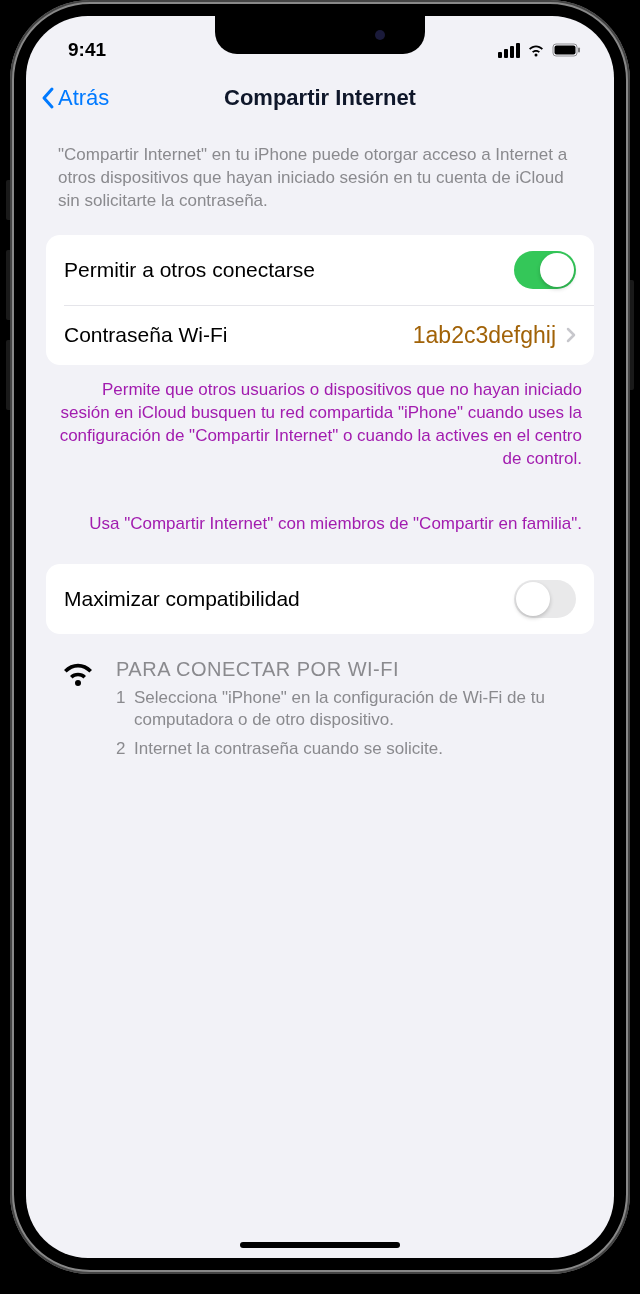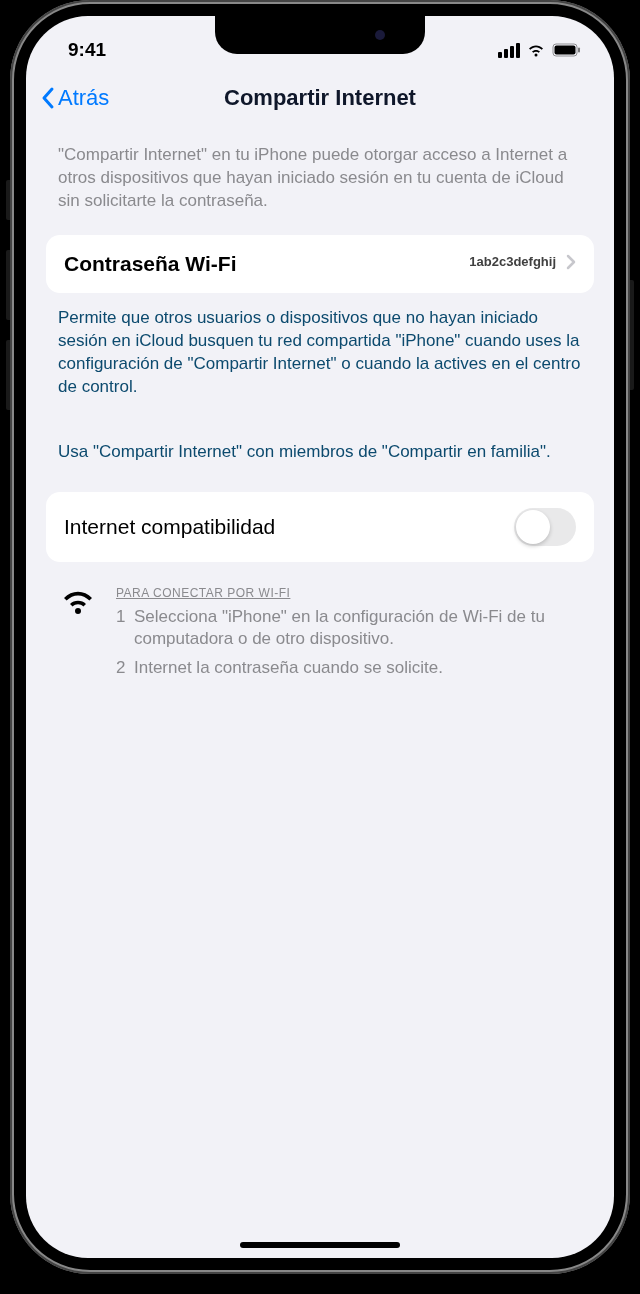--- a/index.html
+++ b/index.html
@@ -129,30 +129,30 @@
       align-items: center;
       justify-content: space-between;
       padding: 16px 18px;
       min-height: 58px;
     }
     .row + .row {
       border-top: 1px solid #e5e5ea;
       margin-left: 18px;
       padding-left: 0;
     }
-    .row-wrap { padding-right:18px;font-weight:bold; }
+    .row-wrap { padding-right:18px; }
     .row-label {
       font-size: 21px;
       color: #000;
     }
     .row-value {
-      font-size: 13px;
-      color: #404040;
-      display: flex;
-      align-items: flex-start;
+      font-size: 23px;
+      color: #a16207;
+      display: flex;
+      align-items: center;
     }
     .chevron {
       margin-left: 10px;
       color: #c7c7cc;
     }
     .toggle {
       width: 62px;
       height: 38px;
       border-radius: 40px;
       position: relative;
@@ -165,44 +165,44 @@
       width: 34px;
       height: 34px;
       background: #fff;
       border-radius: 50%;
       top: 2px;
       box-shadow: 0 2px 4px rgba(0,0,0,0.2);
     }
     .toggle.on .knob { right: 2px; }
     .toggle.off .knob { left: 2px; }
     .footer-text {
-      color: #0c4a6e;
+      color: #a21caf;
       font-size: 17px;
       line-height: 1.35;
       padding: 14px 12px 28px 12px;
+      text-align: right;
     }
     .instruction-block {
       display: flex;
       gap: 18px;
       padding: 24px 12px 0 12px;
     }
     .instruction-icon {
       width: 40px;
       flex-shrink: 0;
     }
     .instruction-content {
       flex: 1;
       color: #8a8a8e;
     }
     .instruction-heading {
-      font-size: 12px;
+      font-size: 20px;
       letter-spacing: 0.5px;
       color: #8a8a8e;
       margin-bottom: 6px;
-      text-decoration: underline;
     }
     .instruction-step {
       font-size: 17px;
       color: #8a8a8e;
       line-height: 1.35;
       display: flex;
       margin-bottom: 6px;
     }
     .instruction-step .num {
       width: 18px;
@@ -271,41 +271,47 @@
           </svg>
         <span>Atrás</span>
       </div>
       <div class="nav-title">Compartir Internet</div>
     </div>
 
     <div class="content">
       <div class="description">"Compartir Internet" en tu iPhone puede otorgar acceso a Internet a otros dispositivos que hayan iniciado sesión en tu cuenta de iCloud sin solicitarte la contraseña.</div>
 
       <div class="group">
+        <div class="row">
+          <div class="row-label">Permitir a otros conectarse</div>
+          <div class="toggle on">
+              <div class="knob"></div>
+            </div>
+        </div>
         <div class="row row-wrap">
           <div class="row-label">Contraseña Wi-Fi</div>
           <div class="row-value">
             <span>1ab2c3defghij</span>
             <span class="chevron">
               <svg width="10" height="16" viewBox="0 0 10 16">
                   <path d="M2 2l6 6-6 6" stroke="#c7c7cc" stroke-width="2.5" fill="none" stroke-linecap="round" stroke-linejoin="round"></path>
                 </svg>
             </span>
           </div>
         </div>
       </div>
 
       <div class="footer-text">Permite que otros usuarios o dispositivos que no hayan iniciado sesión en iCloud busquen tu red compartida "iPhone" cuando uses la configuración de "Compartir Internet" o cuando la actives en el centro de control.</div>
 
 
       <div class="footer-text">Usa "Compartir Internet" con miembros de "Compartir en familia".</div>
 
       <div class="group">
         <div class="row">
-          <div class="row-label">Internet compatibilidad</div>
+          <div class="row-label">Maximizar compatibilidad</div>
           <div class="toggle off">
               <div class="knob"></div>
             </div>
         </div>
       </div>
 
 
       <div class="instruction-block">
         <div class="instruction-icon">
           <svg width="40" height="30" viewBox="0 0 40 30">

